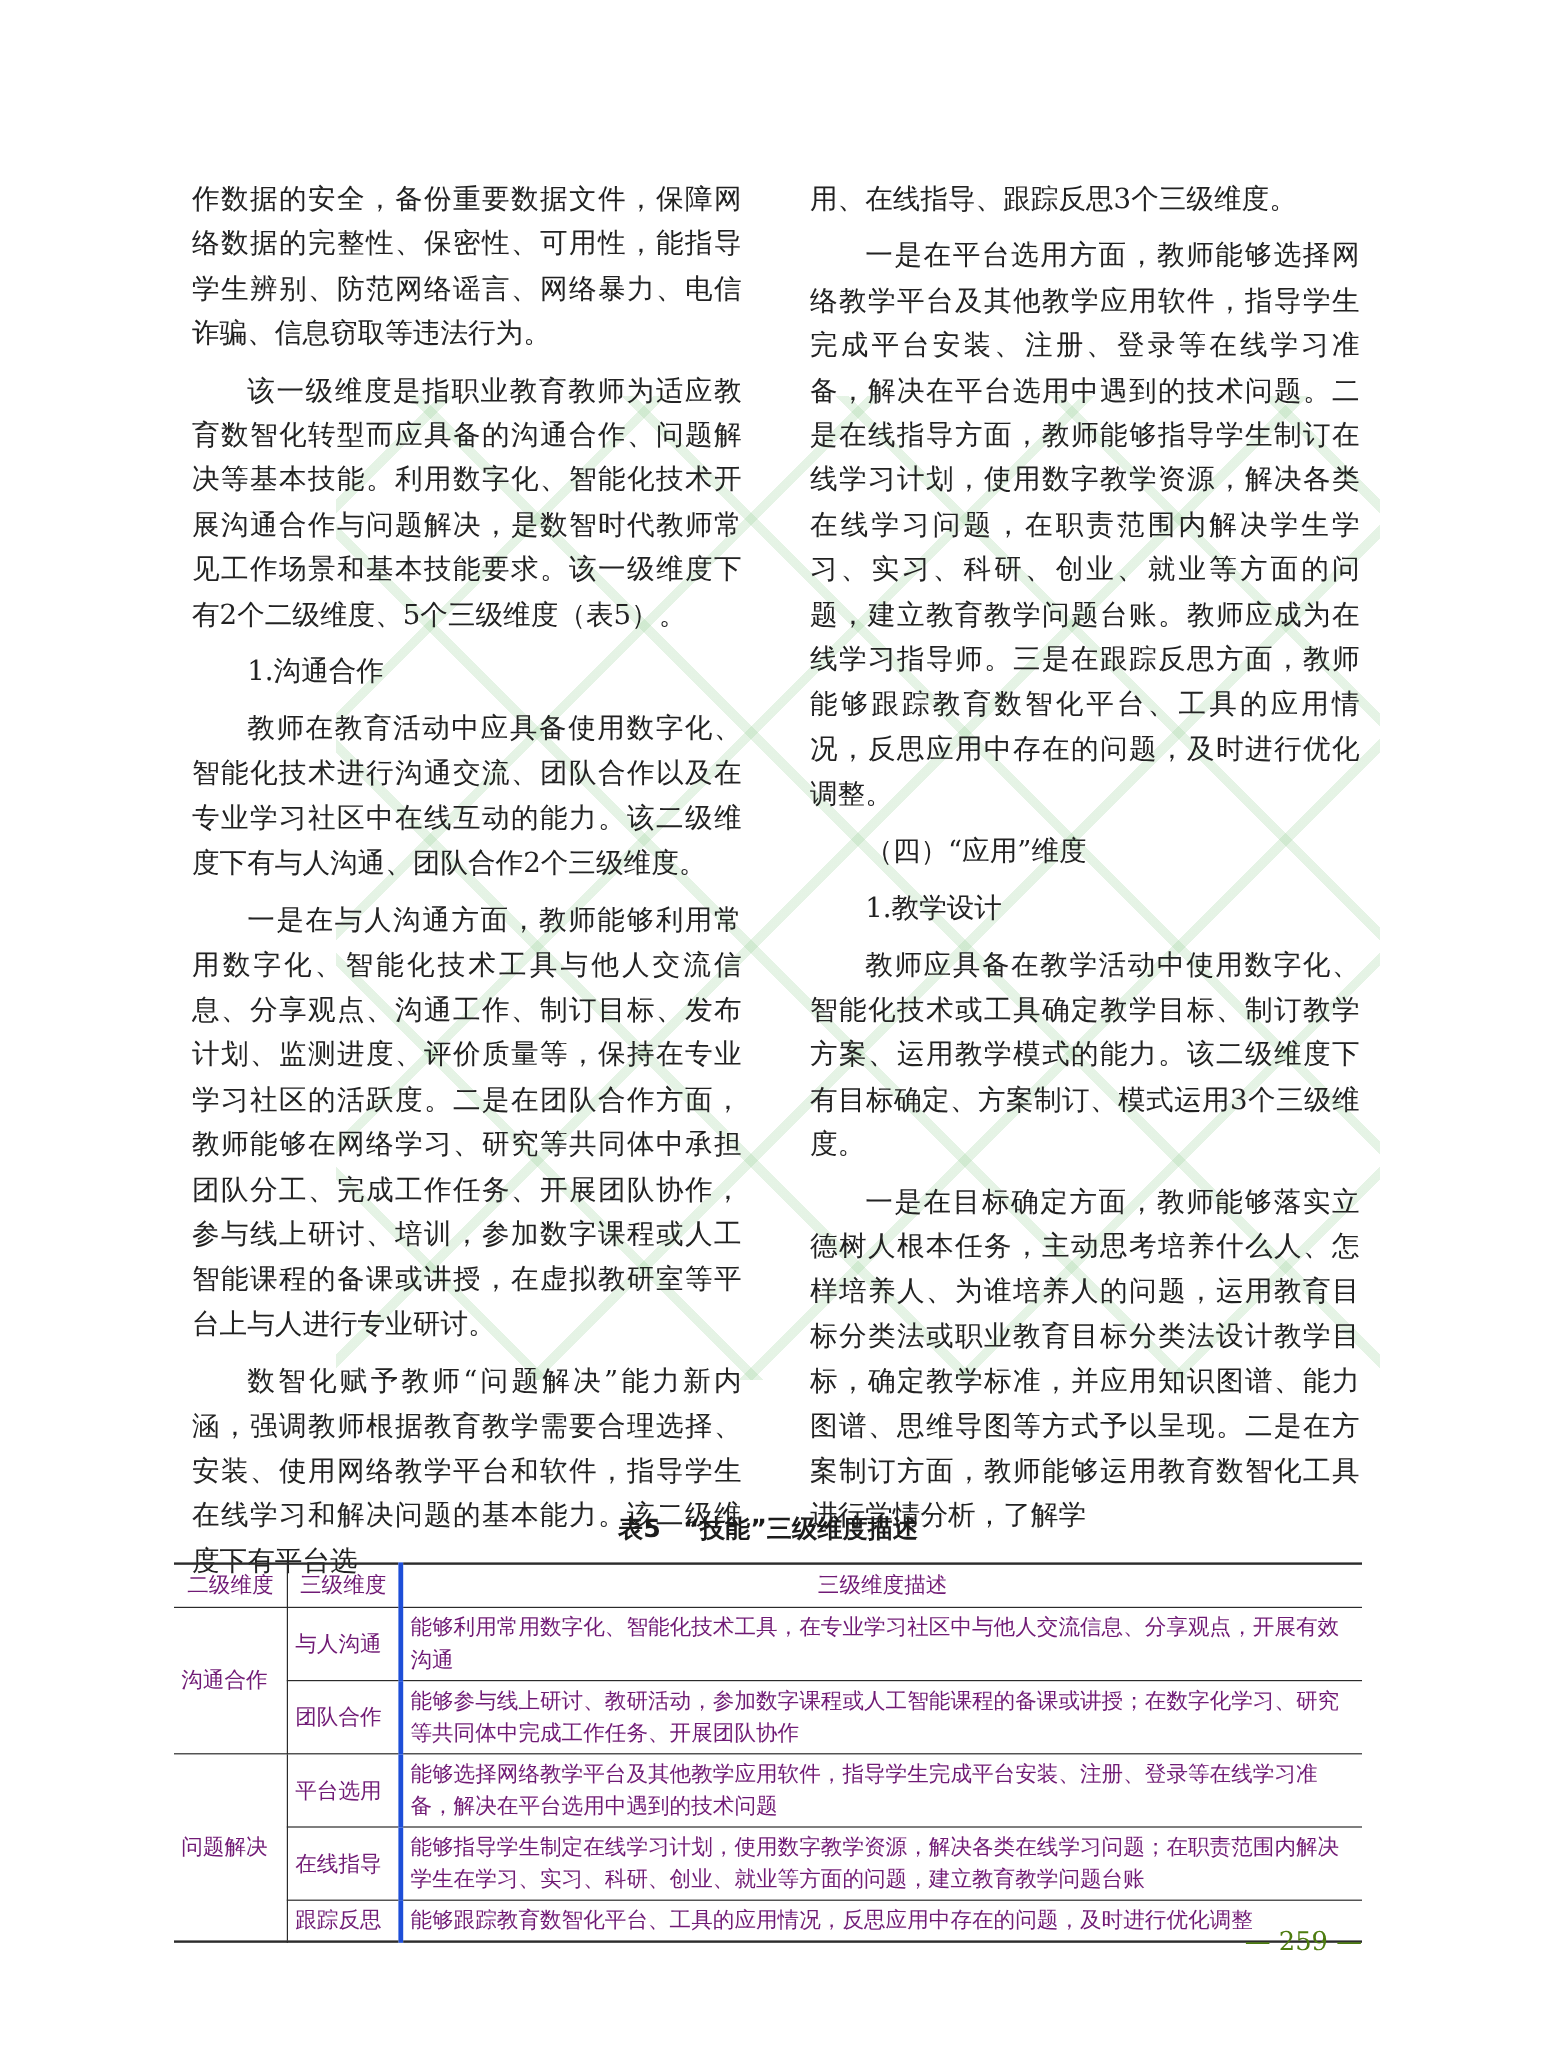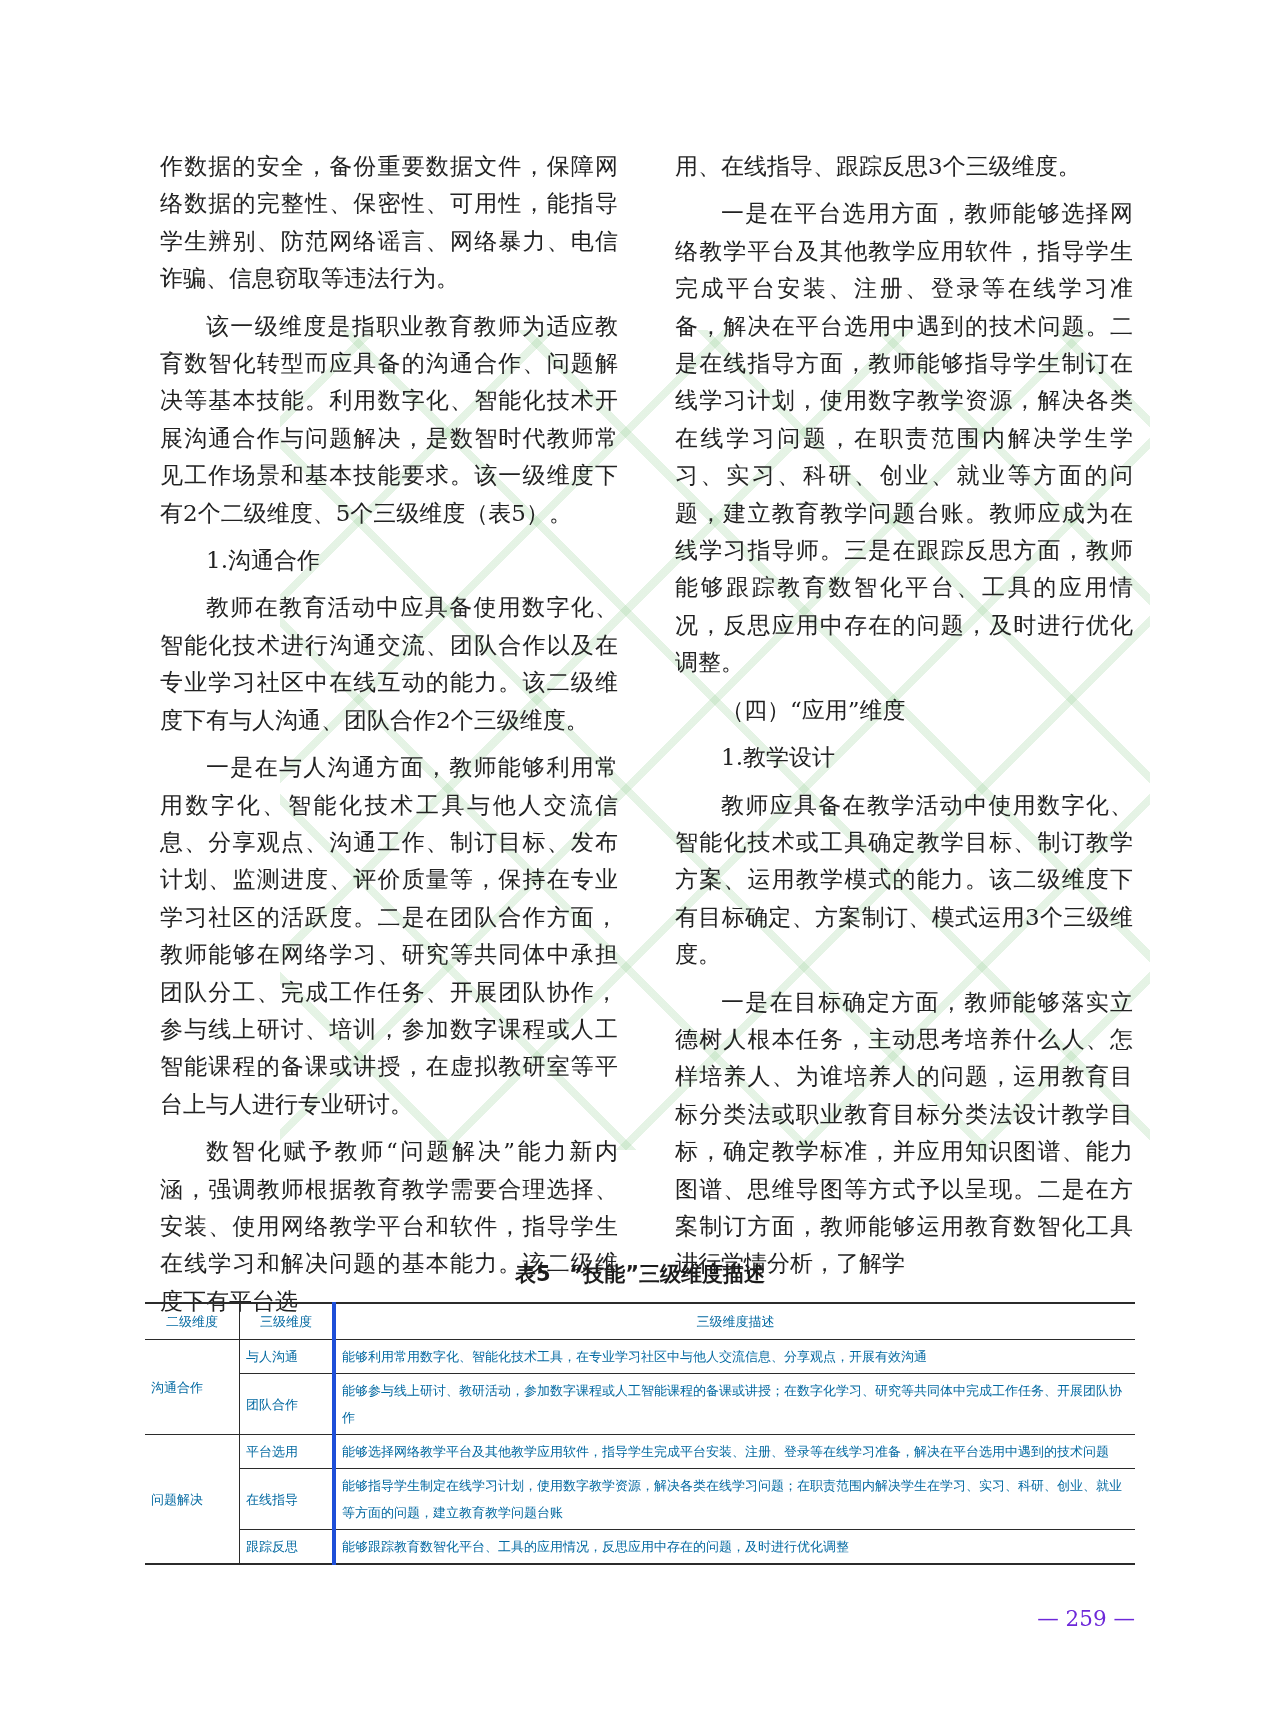--- a/index.html
+++ b/index.html
@@ -29,36 +29,36 @@
   .col p.kai{font-family:"DejaVu Serif","Liberation Serif",serif;}
   .table-section{position:absolute;left:145px;top:1260px;width:990px;}
   .table-title{
     text-align:center;font-family:"DejaVu Sans","Liberation Sans",sans-serif;
     font-weight:bold;font-size:21px;color:#1c1c1c;margin:0 0 14px 0;
   }
   .table-title .tlabel{margin-right:.9em;}
   table.dims{
     width:990px;border-collapse:collapse;table-layout:fixed;
     border-top:2px solid #2b2b2b;border-bottom:2px solid #2b2b2b;
-    font-size:13px;line-height:27px;color:#0369a1;
+    font-size:18px;line-height:27px;color:#701a75;
   }
   table.dims th,table.dims td{
     font-weight:normal;border-bottom:1px solid #2b2b2b;
     padding:3px 6px;vertical-align:middle;
   }
   table.dims th{text-align:center;padding:4px 4px;}
   td.c1,td.c2{text-align:left;padding:3px 4px;}
   th.c1,td.c1{width:86px;border-right:1px solid #2b2b2b;}
   th.c2,td.c2{width:84px;border-right:4px solid #1d4ed8;font-family:Liberation Serif, serif;}
   td.c3{text-align:left;padding:3px 12px;}
   tr.last td{border-bottom:none;}
   td.nogroupline{border-bottom:none;}
   .page-number{
     position:absolute;left:145px;top:1606px;width:990px;
-    text-align:right;font-size:21.5px;color:#6d28d9;
+    text-align:right;font-size:21.5px;color:#4d7c0f;
   }
 </style>
 </head>
 <body>
 
 <div class="watermark"></div>
 
 <div class="text-columns">
   <div class="col">
     <p class="cont">作数据的安全，备份重要数据文件，保障网络数据的完整性、保密性、可用性，能指导学生辨别、防范网络谣言、网络暴力、电信诈骗、信息窃取等违法行为。</p>

